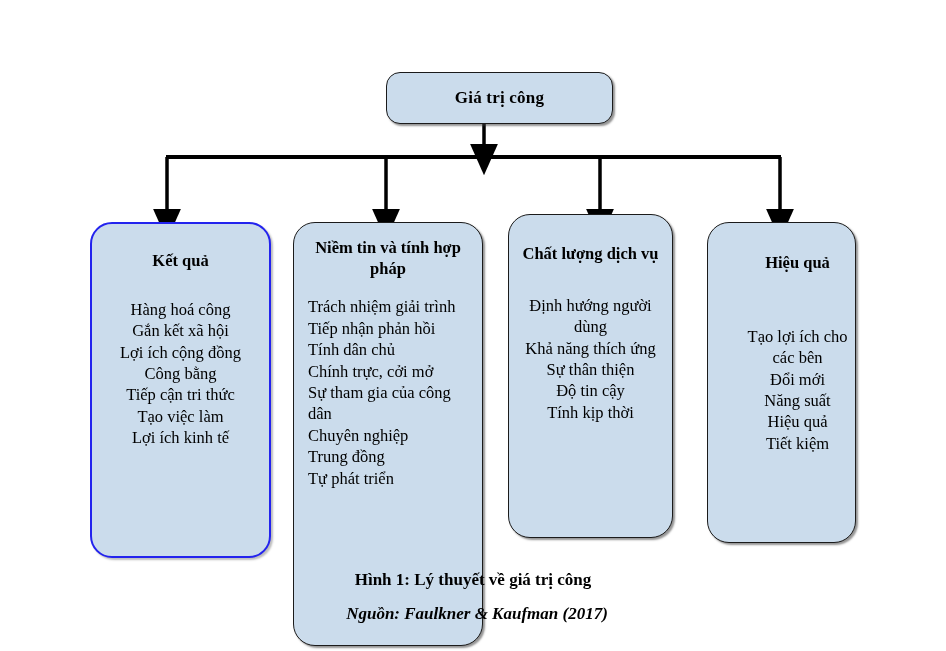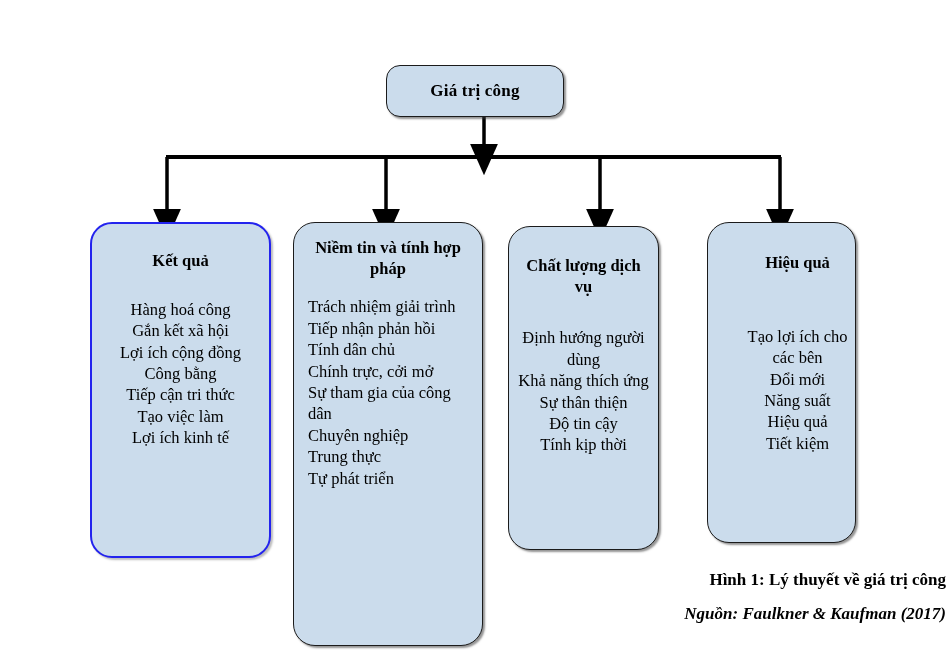--- a/index.html
+++ b/index.html
@@ -30,22 +30,22 @@
     box-shadow: 2px 2px 2px rgba(60,60,60,0.55);
   }
   .node.blue-outline {
     border-color: #2323ee;
     border-width: 2px;
     box-shadow: 2px 2px 2px rgba(90,90,90,0.40);
   }
 
   #root-node {
     left: 386px;
-    top: 65px;
-    width: 178px;
+    top: 72px;
+    width: 227px;
     height: 52px;
     border-radius: 14px;
     display: flex;
     align-items: center;
     justify-content: center;
   }
   .root-title {
     font-weight: bold;
     font-size: 17px;
     letter-spacing: 0.2px;
@@ -82,21 +82,21 @@
 
   
   #leaf-1 { left: 90px;  top: 222px; width: 181px; height: 336px; }
   #leaf-1 .leaf-title { margin-top: 27px; text-align: center; }
   #leaf-1 .leaf-list  { margin-top: 27px; }
 
   #leaf-2 { left: 293px; top: 222px; width: 190px; height: 424px; }
   #leaf-2 .leaf-title { margin-top: 15px; }
   #leaf-2 .leaf-list  { margin-top: 17px; }
 
-  #leaf-3 { left: 508px; top: 226px; width: 151px; height: 324px; }
+  #leaf-3 { left: 508px; top: 214px; width: 165px; height: 324px; }
   #leaf-3 .leaf-title { margin-top: 29px; }
   #leaf-3 .leaf-list  { margin-top: 30px; }
 
   #leaf-4 { left: 707px; top: 222px; width: 149px; height: 321px; padding-left: 38px; }
   #leaf-4 .leaf-title { margin-top: 30px; }
   #leaf-4 .leaf-list  { margin-top: 52px; }
 
   
   #connectors {
     position: absolute;
@@ -106,21 +106,21 @@
     height: 651px;
     pointer-events: none;
   }
 
   
   #caption-block {
     position: absolute;
     left: 0;
     top: 570px;
     width: 946px;
-    text-align: right;
+    text-align: center;
   }
   #figure-caption {
     font-weight: bold;
     font-size: 17px;
     margin: 0 0 14px 0;
   }
   #figure-source {
     font-weight: bold;
     font-style: italic;
     font-size: 17px;
@@ -169,21 +169,21 @@
 
   <div class="node leaf" id="leaf-2">
     <div class="leaf-title">Niềm tin và tính hợp pháp</div>
     <ul class="leaf-list left-list">
       <li>Trách nhiệm giải trình</li>
       <li>Tiếp nhận phản hồi</li>
       <li>Tính dân chủ</li>
       <li>Chính trực, cởi mở</li>
       <li>Sự tham gia của công dân</li>
       <li>Chuyên nghiệp</li>
-      <li>Trung thực</li>
+      <li>Trung đồng</li>
       <li>Tự phát triển</li>
     </ul>
   </div>
 
   <div class="node leaf" id="leaf-3">
     <div class="leaf-title">Chất lượng dịch vụ</div>
     <ul class="leaf-list center-list">
       <li>Định hướng người dùng</li>
       <li>Khả năng thích ứng</li>
       <li>Sự thân thiện</li>

